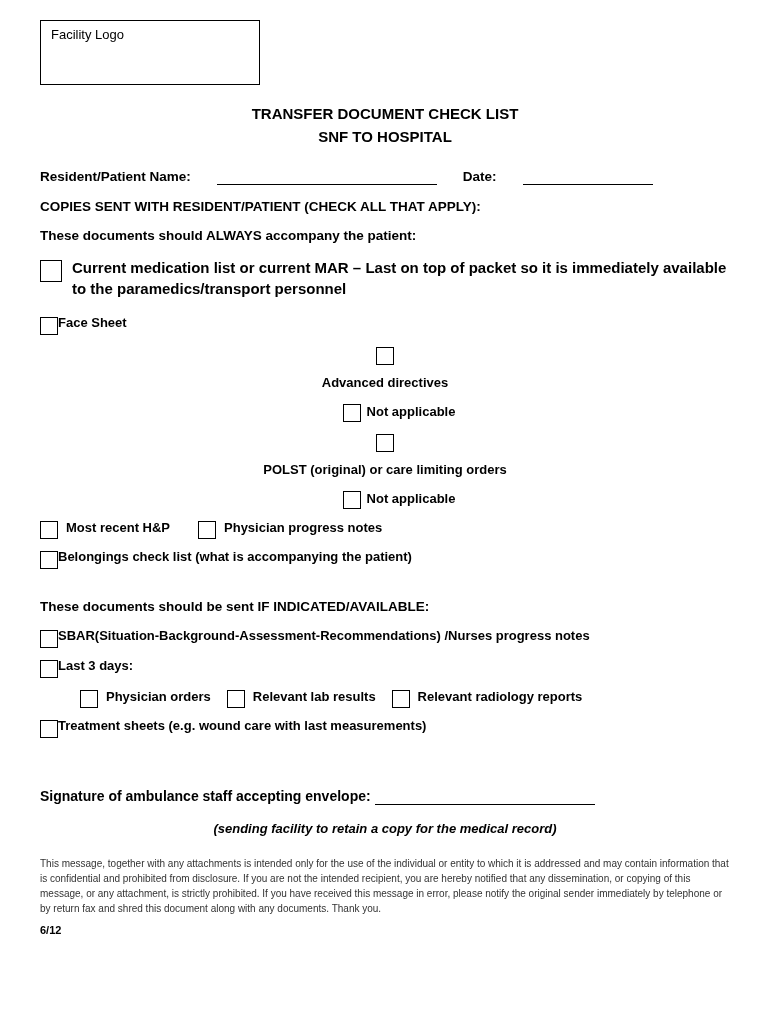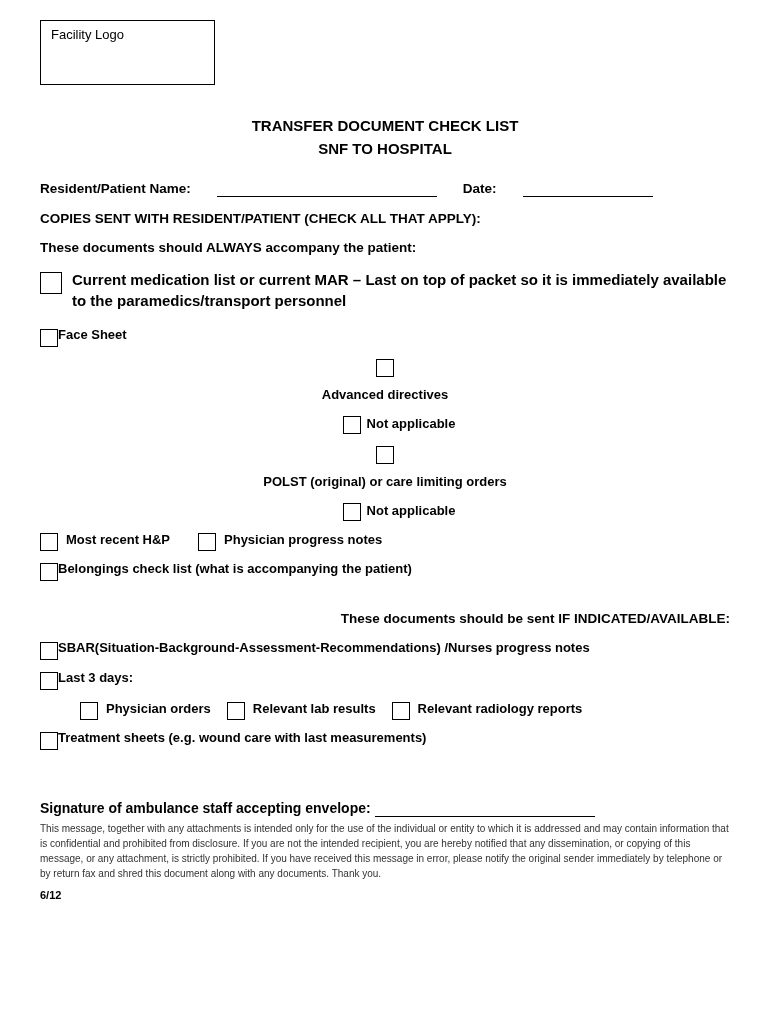--- a/index.html
+++ b/index.html
@@ -11,25 +11,25 @@
       background: #fff;
       font-family: Arial, sans-serif;
       font-size: 13px;
       color: #000;
       width: 770px;
       min-height: 1024px;
       padding: 20px 40px;
     }
     .facility-logo-box {
       border: 1px solid #000;
-      width: 175px;
+      width: 220px;
       height: 65px;
       padding: 6px 10px;
       font-size: 13px;
-      margin-bottom: 32px;
+      margin-bottom: 20px;
     }
     .title-section {
       text-align: center;
       margin-bottom: 10px;
     }
     .title-section .main-title {
       font-size: 15px;
       font-weight: bold;
       margin-bottom: 6px;
     }
@@ -127,21 +127,21 @@
     .hp-row {
       display: flex;
       align-items: center;
       gap: 8px;
       margin-bottom: 10px;
     }
     .divider-space {
       margin: 30px 0 16px 0;
     }
     .indicated-note {
-      text-align: right;
+      text-align: left;
       font-weight: bold;
       font-size: 13.5px;
       margin-bottom: 14px;
     }
     .physician-orders-row {
       display: flex;
       align-items: center;
       gap: 8px;
       margin-bottom: 10px;
       margin-left: 40px;
@@ -266,17 +266,18 @@
 <div class="checkbox-row">
   <div class="checkbox"></div>
   <span class="checkbox-label">Treatment sheets (e.g. wound care with last measurements)</span>
 </div>
 
 <div class="sig-section">
   <div class="sig-line">
     <span>Signature of ambulance staff accepting envelope:</span>
     <span class="sig-underline">&nbsp;</span>
   </div>
+  <div class="sending-note">(sending facility to retain a copy for the medical record)</div>
 </div>
 
 <div class="disclaimer">This message, together with any attachments is intended only for the use of the individual or entity to which it is addressed and may contain information that is confidential and prohibited from disclosure.  If you are not the intended recipient, you are hereby notified that any dissemination, or copying of this message, or any attachment, is strictly prohibited.  If you have received this message in error, please notify the original sender immediately by telephone or by return fax and shred this document along with any documents. Thank you.</div>
 
 <div class="version">6/12</div>
 
 </body></html>

